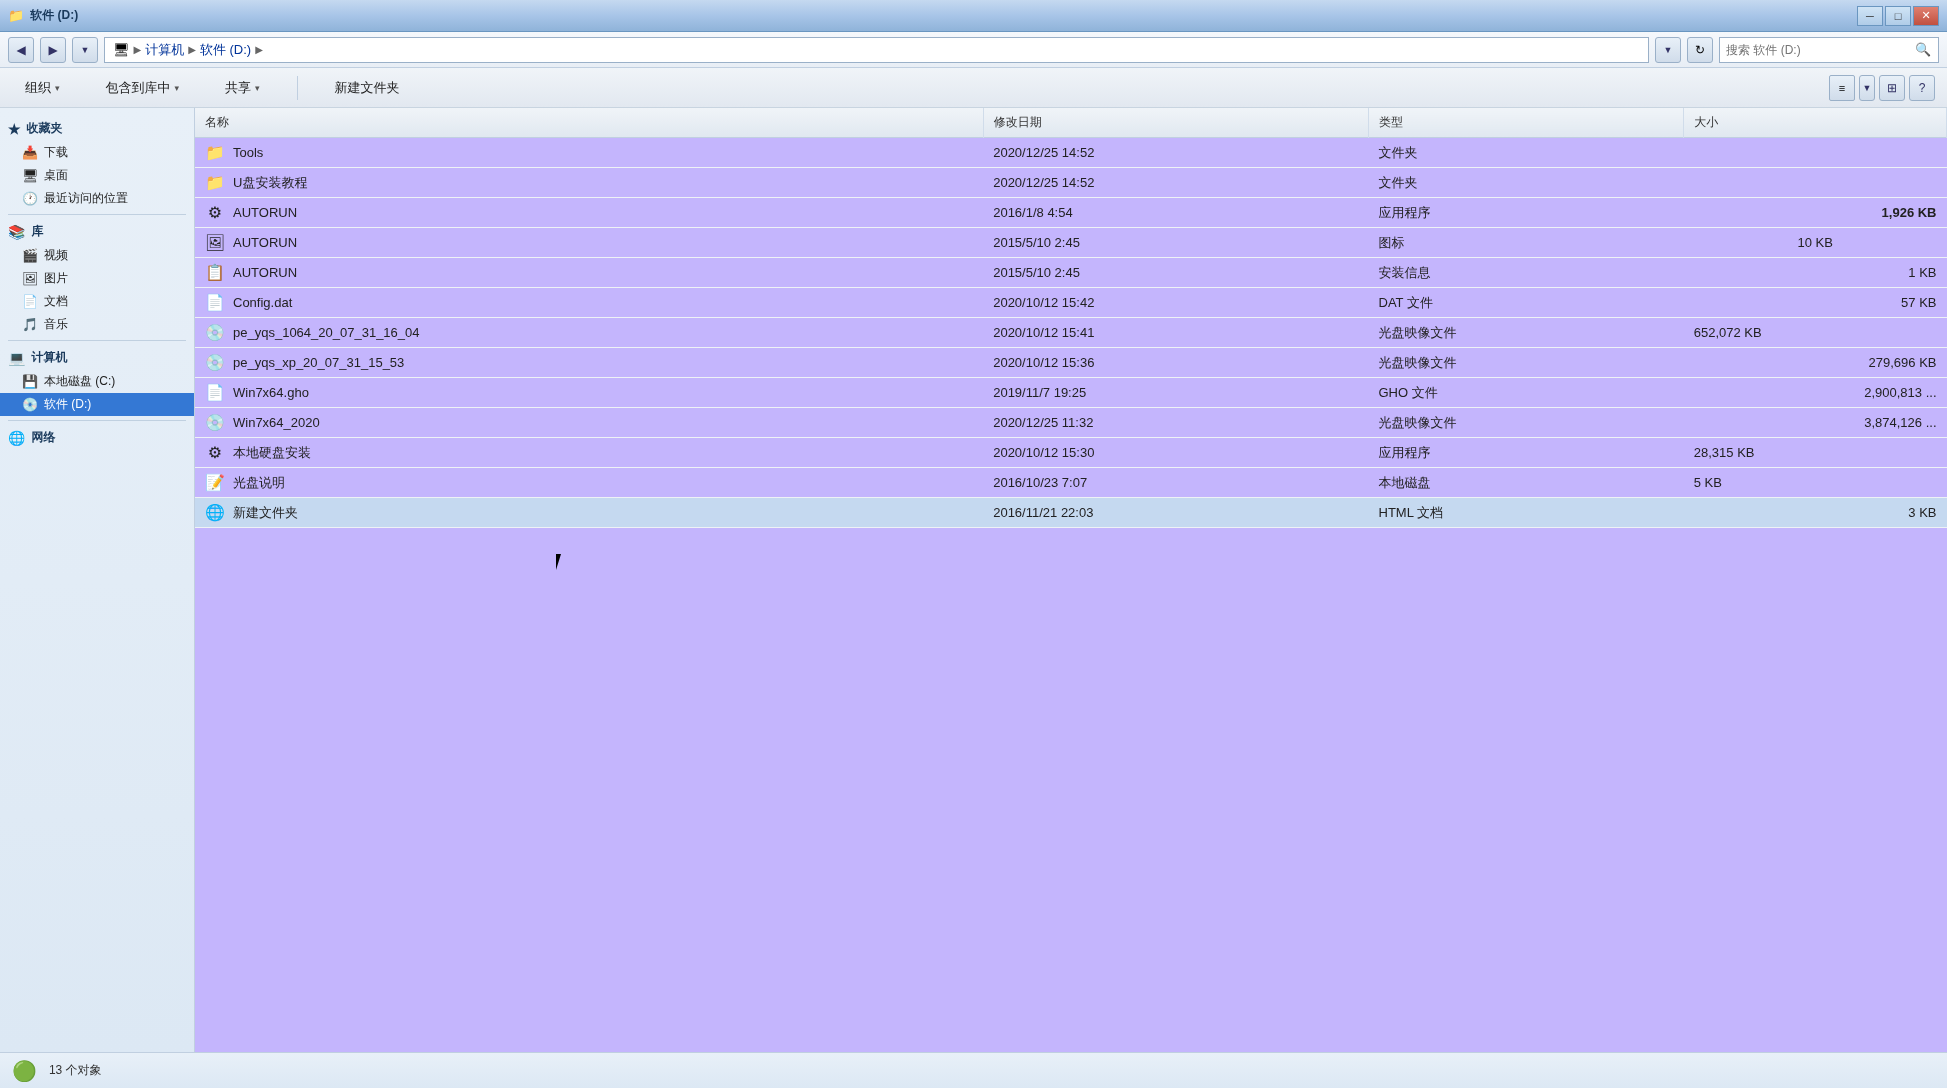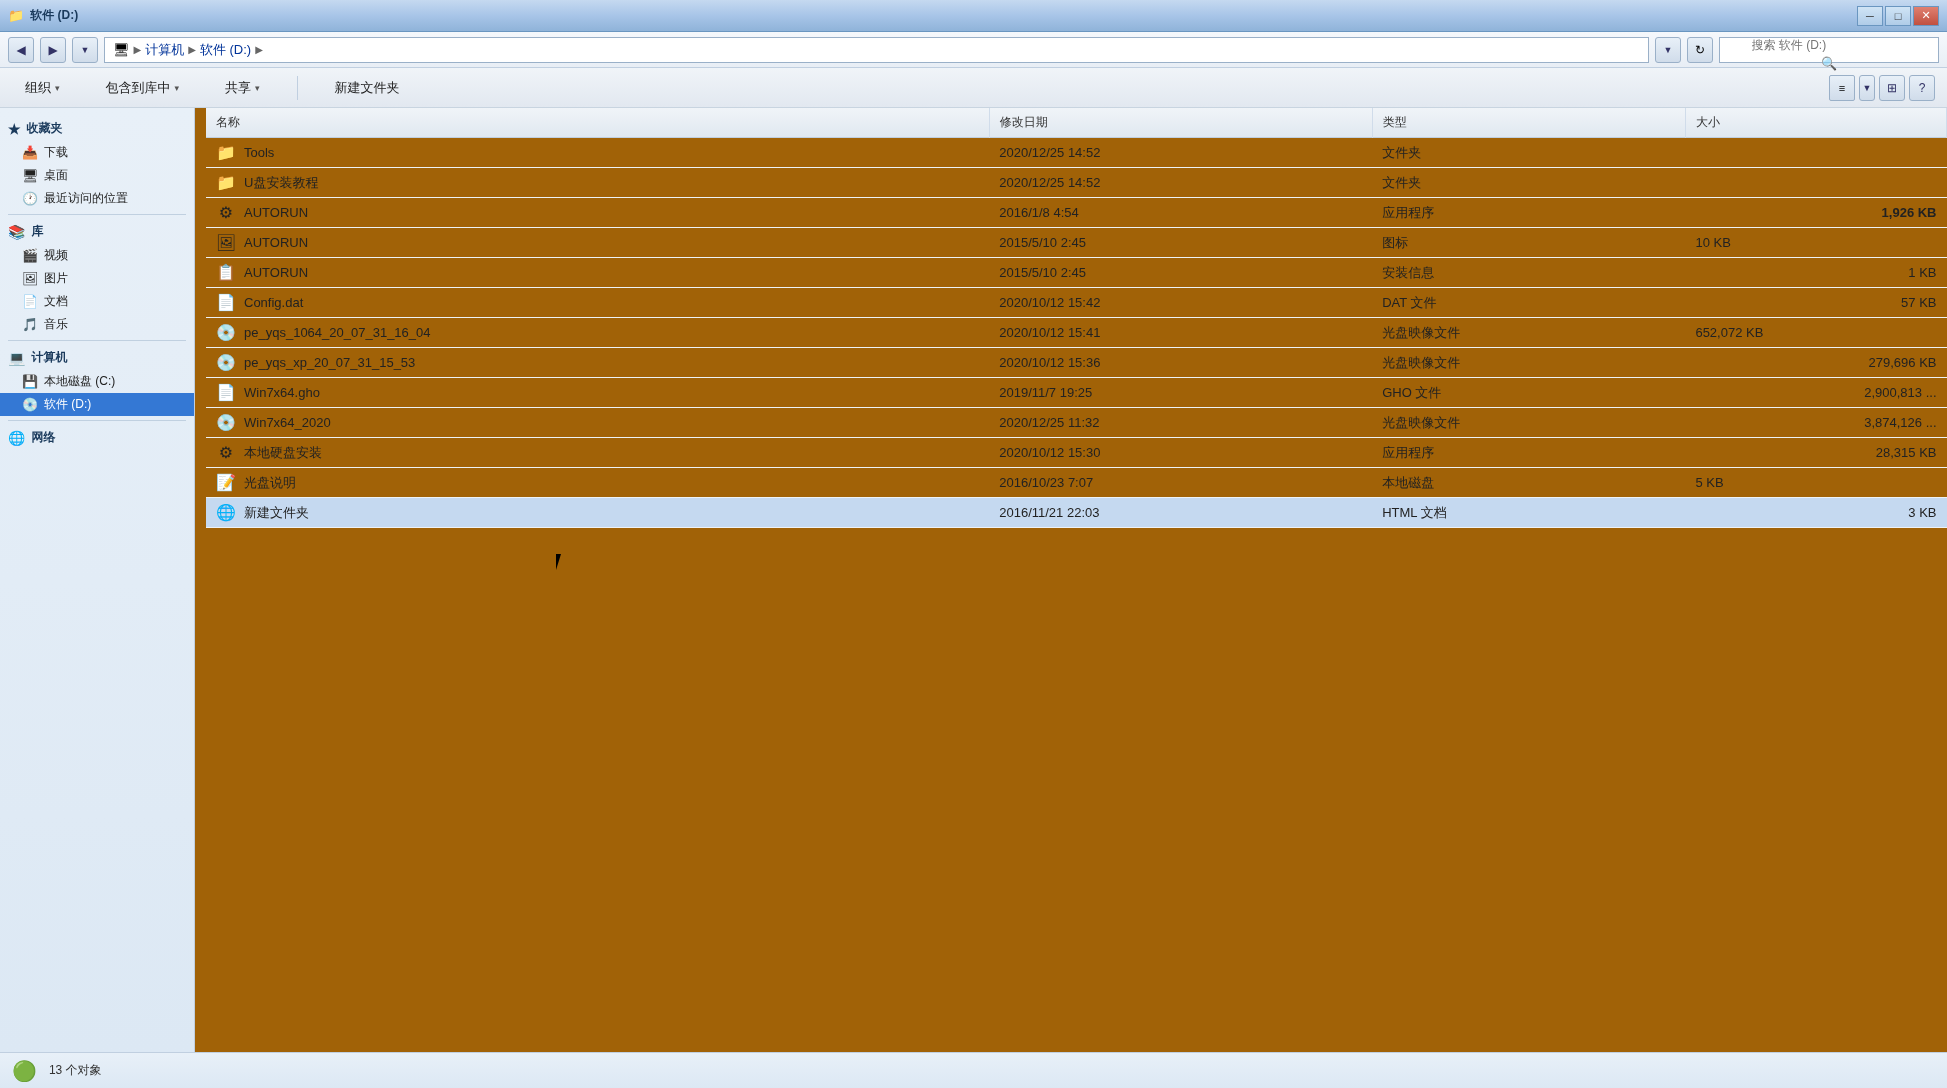--- a/index.html
+++ b/index.html
@@ -104,21 +104,20 @@
     }
     .search-box {
       width: 220px;
       height: 26px;
       border: 1px solid #9ab0c8;
       background: #fff;
       display: flex;
       align-items: center;
       padding: 0 6px;
       gap: 4px;
-      flex-direction: column;
     }
     .search-input {
       border: none;
       outline: none;
       flex: 1;
       font-size: 12px;
       color: #888;
       background: transparent;
     }
 
@@ -206,23 +205,22 @@
     .sidebar-item.active {
       background: #3478d4;
       color: #fff;
     }
     .sidebar-item .item-icon { font-size: 13px; width: 16px; }
     .sidebar-divider { height: 1px; background: #c0d0e0; margin: 4px 8px; }
 
     
     .file-pane {
       flex: 1;
-      background: #a16207;
+      background: #c4b5fd;
       overflow-y: auto;
-      padding-left: 11px;
     }
     .file-table {
       width: 100%;
       border-collapse: collapse;
     }
     .file-table thead tr {
       background: linear-gradient(to bottom, #f0f4f8, #e0e8f0);
       border-bottom: 1px solid #c0cfe0;
     }
     .file-table thead th {
@@ -468,21 +466,21 @@
           </tr>
           <tr>
             <td>
               <div class="file-name-cell">
                 <span class="file-icon">🖼</span>
                 <span>AUTORUN</span>
               </div>
             </td>
             <td>2015/5/10 2:45</td>
             <td>图标</td>
-            <td style="text-align: left;">10 KB</td>
+            <td style="text-align: center;">10 KB</td>
           </tr>
           <tr>
             <td>
               <div class="file-name-cell">
                 <span class="file-icon">📋</span>
                 <span>AUTORUN</span>
               </div>
             </td>
             <td>2015/5/10 2:45</td>
             <td>安装信息</td>
@@ -545,21 +543,21 @@
           </tr>
           <tr>
             <td>
               <div class="file-name-cell">
                 <span class="file-icon">⚙</span>
                 <span>本地硬盘安装</span>
               </div>
             </td>
             <td>2020/10/12 15:30</td>
             <td>应用程序</td>
-            <td style="text-align: right;">28,315 KB</td>
+            <td style="text-align: left;">28,315 KB</td>
           </tr>
           <tr>
             <td>
               <div class="file-name-cell">
                 <span class="file-icon">📝</span>
                 <span>光盘说明</span>
               </div>
             </td>
             <td>2016/10/23 7:07</td>
             <td>本地磁盘</td>

